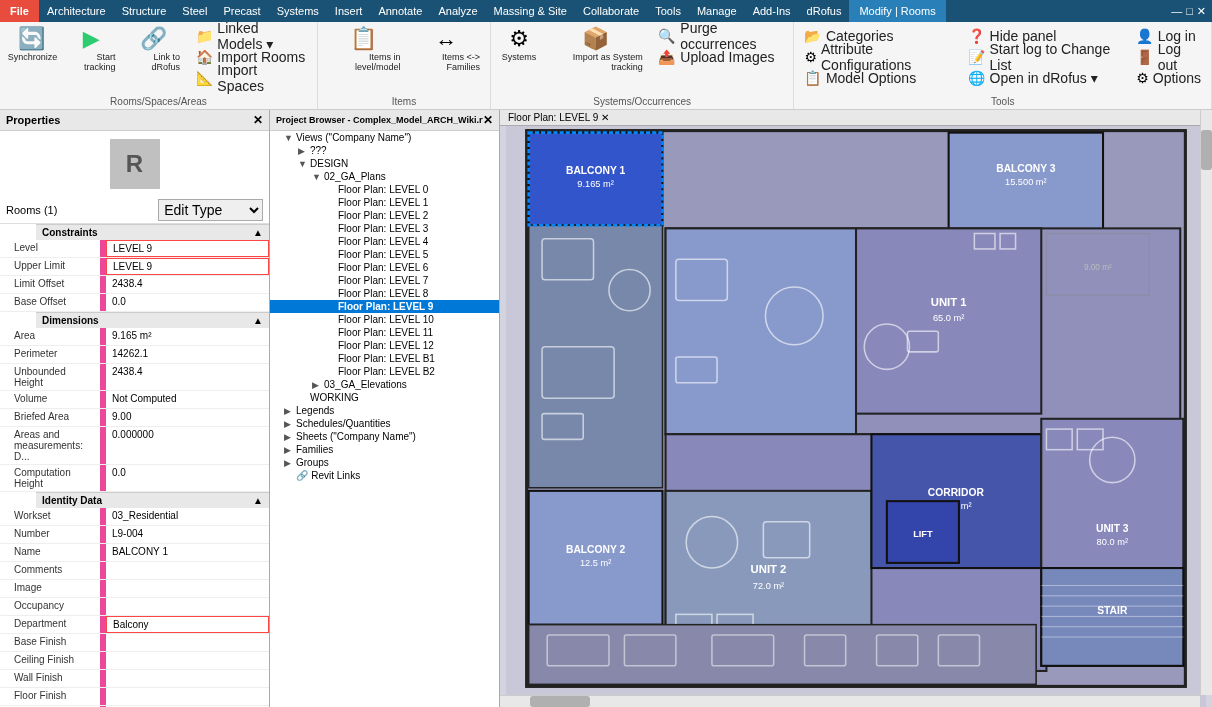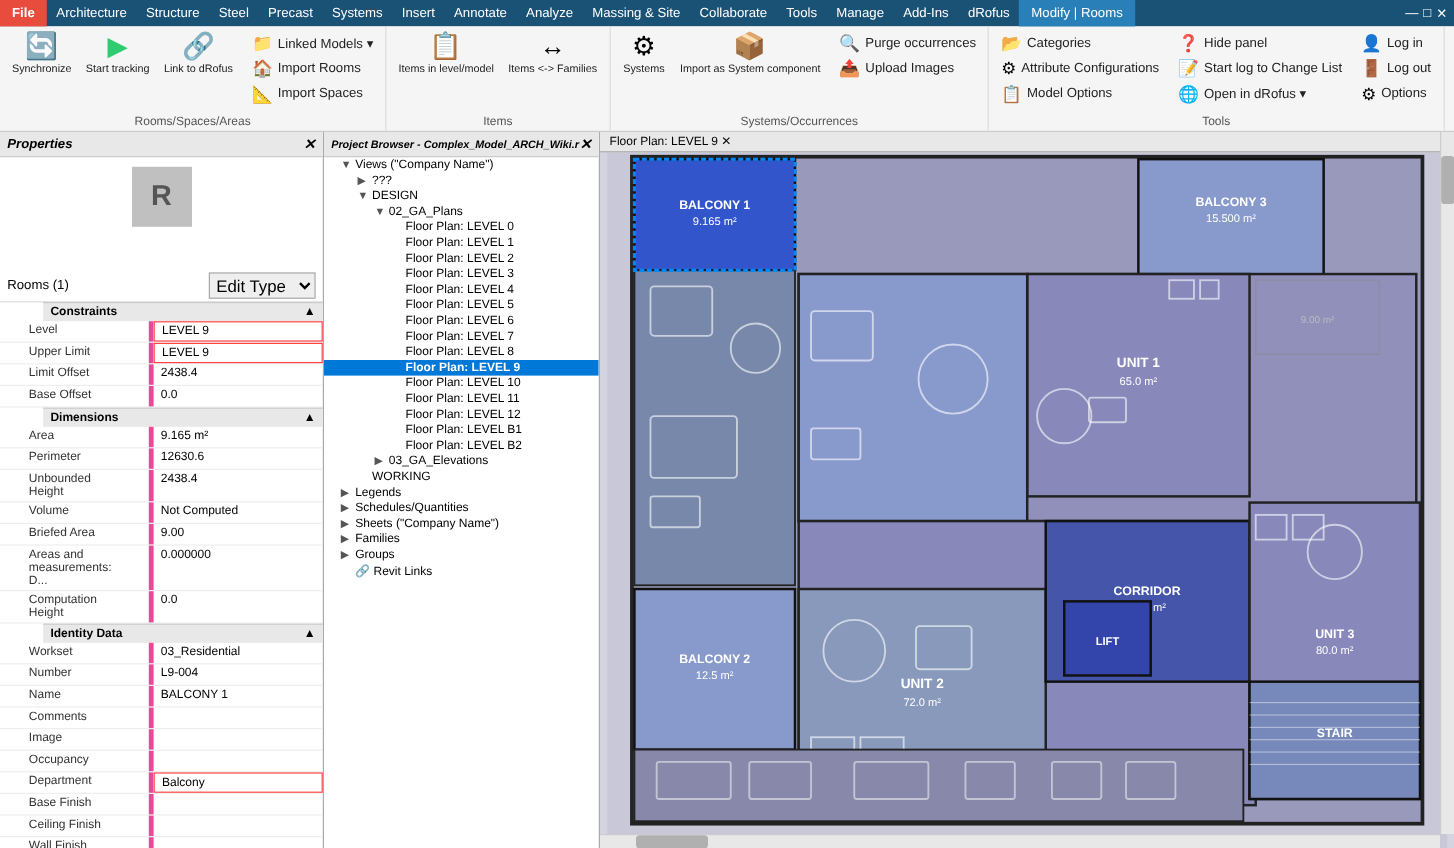--- a/index.html
+++ b/index.html
@@ -38,64 +38,64 @@
     }
     .ribbon-btn {
       display: flex; flex-direction: column; align-items: center;
       cursor: pointer; padding: 2px 4px; border-radius: 3px; min-width: 44px;
     }
     .ribbon-btn .icon { font-size: 22px; line-height: 1; }
     .ribbon-btn .label { font-size: 9px; text-align: right; color: #222; margin-top: 2px; }
     .ribbon-btn-small {
       display: flex; align-items: center; cursor: pointer; padding: 1px 4px; border-radius: 2px; gap: 4px; height: 20px;
     }
-    .ribbon-btn-small .label { font-size: 11px; color: #222; }
+    .ribbon-btn-small .label { font-size: 14px; color: #222; }
     .ribbon-column {
       display: flex; flex-direction: column; gap: 1px;
     }
     .ribbon-icon-sm { font-size: 14px; }
 
     
     #main-content {
       display: flex; height: calc(707px - 110px);
     }
 
     
     #properties-panel {
       width: 270px; background: white; border-right: 1px solid #aaa;
       display: flex; flex-direction: column; overflow: hidden;
     }
     .panel-header {
       display: flex; align-items: center; justify-content: space-between;
-      background: #e8e8e8; padding: 3px 6px; border-bottom: 1px solid #ccc; font-weight: bold; font-size: 11px; font-style: italic;
+      background: #e8e8e8; padding: 3px 6px; border-bottom: 1px solid #ccc; font-weight: bold; font-size: 11px;
     }
     .panel-header .close-btn { cursor: pointer; font-size: 12px; }
     .revit-logo {
       width: 50px; height: 50px; background: #c0c0c0; display: flex; align-items: center; justify-content: center;
       font-size: 24px; font-weight: bold; color: #555; margin: 8px auto;
     }
     .room-selector {
-      display: flex; align-items: center; gap: 16px; padding: 2px 6px; border-bottom: 1px solid #ddd; margin-top: 28px;
+      display: flex; align-items: center; gap: 0; padding: 2px 6px; border-bottom: 1px solid #ddd;
     }
     .room-selector select {
       flex: 1; font-size: 14px; border: 1px solid #aaa; padding: 1px;
     }
     .props-content { overflow-y: auto; flex: 1; }
     .props-section-header {
       background: #e8e8e8; padding: 2px 6px; font-weight: bold; font-size: 10px;
       display: flex; align-items: center; justify-content: space-between; cursor: pointer;
       border-top: 1px solid #ccc;
       margin-left: 36px;
     }
     .props-row {
       display: flex; border-bottom: 1px solid #eee; min-height: 18px;
     }
     .props-label {
-      width: 128px; padding: 2px 24px; font-size: 10px; color: #333; flex-shrink: 0;
-      border-right: 4px solid #ec4899;
+      width: 106px; padding: 2px 14px; font-size: 10px; color: #333; flex-shrink: 0;
+      border-right: 6px solid #ec4899;
     }
     .props-value {
       flex: 1; padding: 2px 6px; font-size: 10px; color: #000;
     }
     .props-value.highlighted {
       background: white; border: 1px solid #ff4444; color: #000;
     }
 
     
     #project-browser {
@@ -195,21 +195,21 @@
   </div>
 
   <div class="ribbon-group">
     <div class="ribbon-group-content">
       <div class="ribbon-btn">
         <div class="icon">⚙</div>
         <div class="label">Systems</div>
       </div>
       <div class="ribbon-btn">
         <div class="icon">📦</div>
-        <div class="label">Import as System component</div>
+        <div class="label">Import as System tracking</div>
       </div>
       <div class="ribbon-column" style="margin-left:4px;">
         <div class="ribbon-btn-small">
           <span class="ribbon-icon-sm">🔍</span>
           <span class="label">Purge occurrences</span>
         </div>
         <div class="ribbon-btn-small">
           <span class="ribbon-icon-sm">📤</span>
           <span class="label">Upload Images</span>
         </div>
@@ -312,21 +312,21 @@
       <div class="props-section-header">
         <span>Dimensions</span>
         <span>▲</span>
       </div>
       <div class="props-row">
         <div class="props-label">Area</div>
         <div class="props-value">9.165 m²</div>
       </div>
       <div class="props-row">
         <div class="props-label">Perimeter</div>
-        <div class="props-value">12630.6</div>
+        <div class="props-value">14262.1</div>
       </div>
       <div class="props-row">
         <div class="props-label">Unbounded Height</div>
         <div class="props-value">2438.4</div>
       </div>
       <div class="props-row">
         <div class="props-label">Volume</div>
         <div class="props-value">Not Computed</div>
       </div>
       <div class="props-row">

